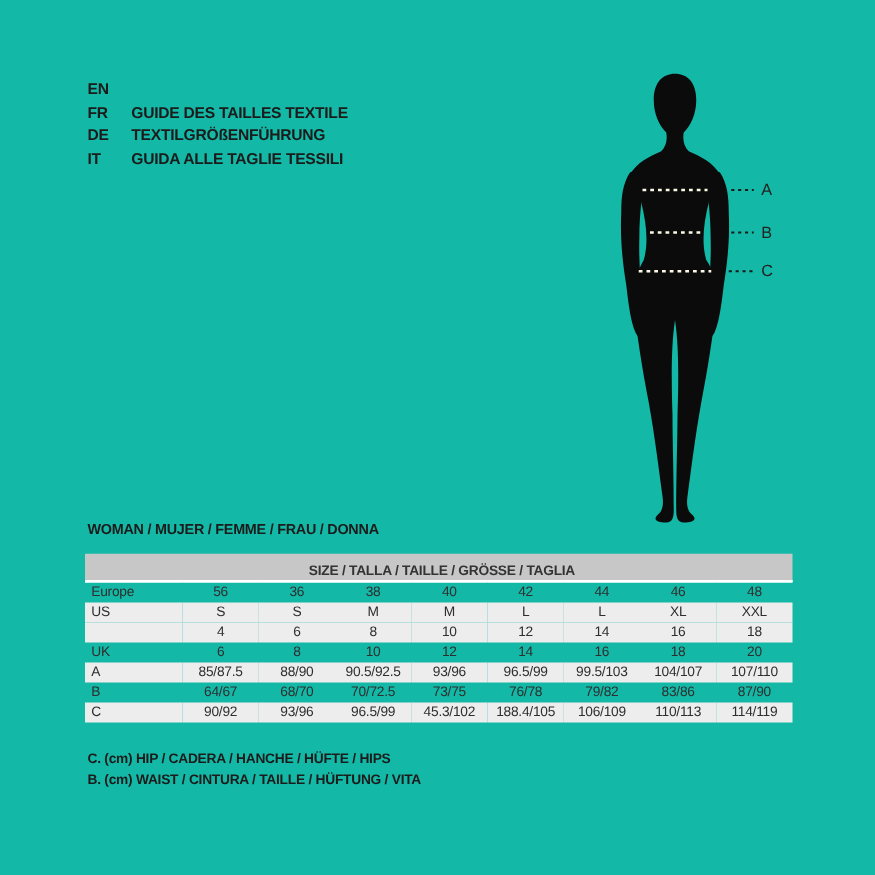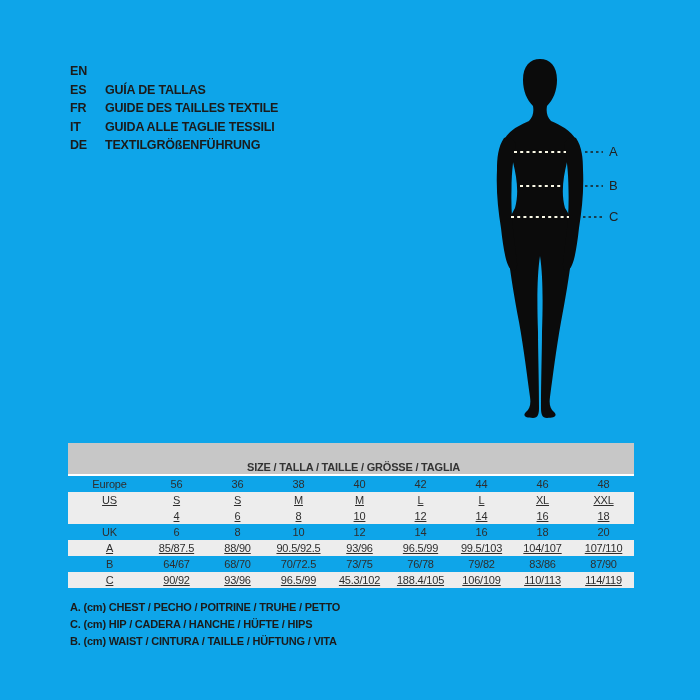--- a/index.html
+++ b/index.html
@@ -1,17 +1,17 @@
 <!DOCTYPE html>
 <html style="--ink: #0b0b0b; --dash-on: #fbf9e6; --dash-off: #1c1c1c; --head-bg: #c7c7c7; --stripe: #ededed;"><head>
 <meta charset="utf-8">
 <style>
   html,body{margin:0;padding:0;background:#fff;}
   #canvas{
-    position:relative;width:700px;height:700px;background:#0ea5e9;overflow:hidden;
+    position:relative;width:700px;height:700px;background:#14b8a6;overflow:hidden;
     font-family:"Liberation Sans", sans-serif;color:#222;
   }
   
   #lang-block{position:absolute;left:70px;top:62px;}
   .lang-row{display:flex;line-height:18.6px;font-size:12.5px;font-weight:bold;
             letter-spacing:-0.2px;color:#1b1b1b;}
   .lang-code{width:35px;flex:0 0 35px;}
   .lang-label{white-space:nowrap;}
   
   #figure-svg{position:absolute;left:436px;top:50px;}
@@ -20,55 +20,51 @@
   .dash-off{stroke:var(--dash-off,#1c1c1c);stroke-width:1.6;stroke-dasharray:2.5 3;fill:none;}
   .measure-letter{font-family:"Liberation Sans",sans-serif;font-size:13px;fill:#222;}
   
   #section-label{position:absolute;left:70px;top:418px;font-size:11.5px;font-weight:bold;
                  letter-spacing:-0.2px;color:#1b1b1b;white-space:nowrap;}
   
   #size-table-wrap{position:absolute;left:68px;top:443px;width:566px;}
   table{table-layout:fixed;width:566px;border-collapse:collapse;}
   #thead-bar td{
     background:var(--head-bg,#c7c7c7);font-size:11px;font-weight:bold;color:#333;
-    height:15px;padding:16px 0 0 5px;letter-spacing:-0.2px;border-bottom:2px solid #fff;
+    height:15px;padding:6px 0 0 5px;letter-spacing:-0.2px;border-bottom:2px solid #fff;
   }
   tbody td{font-size:11px;height:16px;padding:0;text-align:center;color:#2e2e2e;
            letter-spacing:-0.2px;white-space:nowrap;}
-  tbody td.lbl{text-align:center;padding-left:5px;}
-  tr.shaded td{background:var(--stripe,#ededed);text-decoration:underline;}
+  tbody td.lbl{text-align:left;padding-left:5px;}
+  tr.shaded td{background:var(--stripe,#ededed);}
   
   #legend-block{position:absolute;left:70px;top:599px;}
   .legend-row{font-size:11px;font-weight:bold;line-height:17px;letter-spacing:-0.2px;
               color:#1b1b1b;white-space:nowrap;}
 </style>
 </head>
 <body>
 
 <div id="canvas">
 
   <div id="lang-block">
       <div class="lang-row">
         <span class="lang-code">EN</span>
       </div>
       <div class="lang-row">
-        <span class="lang-code">ES</span>
-        <span class="lang-label">GUÍA DE TALLAS</span>
-      </div>
-      <div class="lang-row">
         <span class="lang-code">FR</span>
         <span class="lang-label">GUIDE DES TAILLES TEXTILE</span>
       </div>
       <div class="lang-row">
+        <span class="lang-code">DE</span>
+        <span class="lang-label">TEXTILGRÖßENFÜHRUNG</span>
+      </div>
+      <div class="lang-row">
         <span class="lang-code">IT</span>
         <span class="lang-label">GUIDA ALLE TAGLIE TESSILI</span>
-      </div>
-      <div class="lang-row">
-        <span class="lang-code">DE</span>
-        <span class="lang-label">TEXTILGRÖßENFÜHRUNG</span>
       </div>
     </div>
 
   <svg id="figure-svg" width="260" height="380" viewBox="0 0 260 380">
 
     <path class="silhouette" d="
       M104,9
       C114,9 121,16 121,30
       C121,41 117,50 111,56
       C110,62 111,67 115,71
@@ -132,20 +128,21 @@
       <text class="measure-letter" x="173" y="140">B</text>
     </g>
 
     <g>
       <line class="dash-on" x1="75" y1="167" x2="133" y2="167"></line>
       <line class="dash-off" x1="147" y1="167" x2="167" y2="167"></line>
       <text class="measure-letter" x="173" y="171">C</text>
     </g>
   </svg>
 
+  <div id="section-label">WOMAN / MUJER / FEMME / FRAU / DONNA</div>
 
   <div id="size-table-wrap">
     <table>
       <colgroup>
         <col style="width:78px">
         <col span="8" style="width:61px">
       </colgroup>
       <tbody>
         <tr id="thead-bar">
           <td colspan="9">SIZE / TALLA / TAILLE / GRÖSSE / TAGLIA</td>
@@ -227,18 +224,17 @@
             <td>188.4/105</td>
             <td>106/109</td>
             <td>110/113</td>
             <td>114/119</td>
           </tr>
         </tbody>
     </table>
   </div>
 
   <div id="legend-block">
-      <div class="legend-row">A. (cm) CHEST / PECHO / POITRINE / TRUHE / PETTO</div>
       <div class="legend-row">C. (cm) HIP / CADERA / HANCHE / HÜFTE / HIPS</div>
       <div class="legend-row">B. (cm) WAIST / CINTURA / TAILLE / HÜFTUNG / VITA</div>
     </div>
 
 </div>
 
 </body></html>

